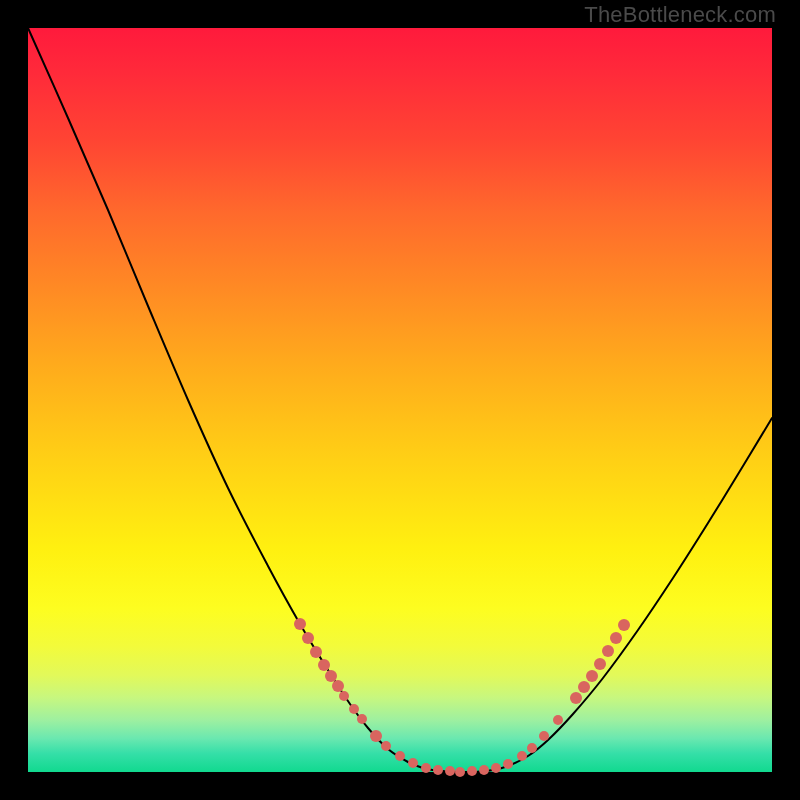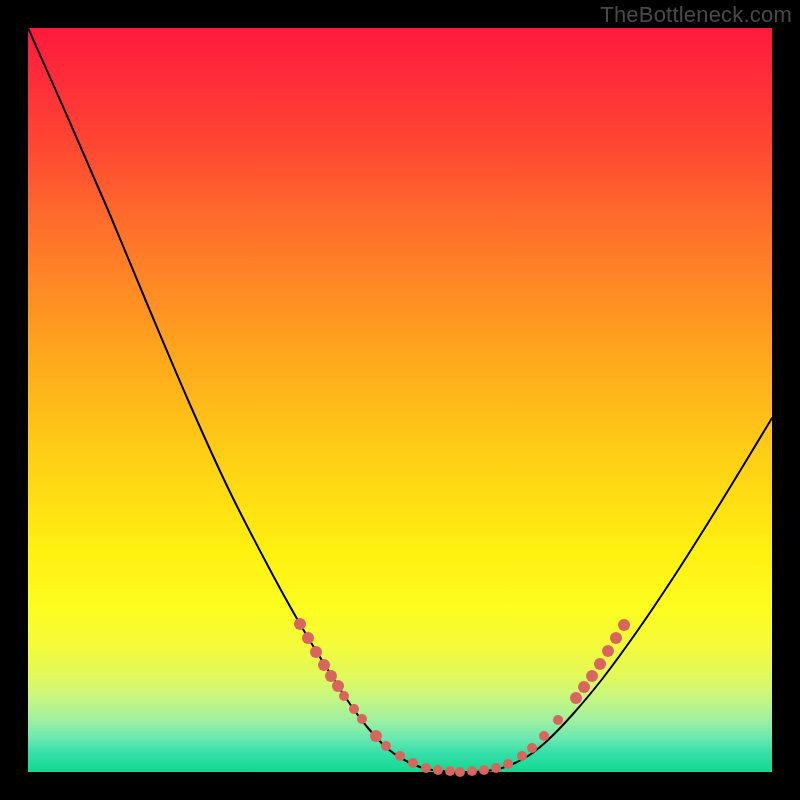--- a/index.html
+++ b/index.html
@@ -32,21 +32,21 @@
       #c7f77f 90%,
       #9ef0a0 93%,
       #6ae8b0 95.5%,
       #35dfa8 97.5%,
       #11d98f 100%
     );
   }
   .watermark {
     position: absolute;
     top: 2px;
-    right: 8px;
+    right: 24px;
     color: #4a4a4a;
     font-size: 22px;
     font-weight: 500;
     letter-spacing: 0.2px;
     user-select: none;
   }
   svg.overlay {
     position: absolute;
     left: 28px;
     top: 28px;

